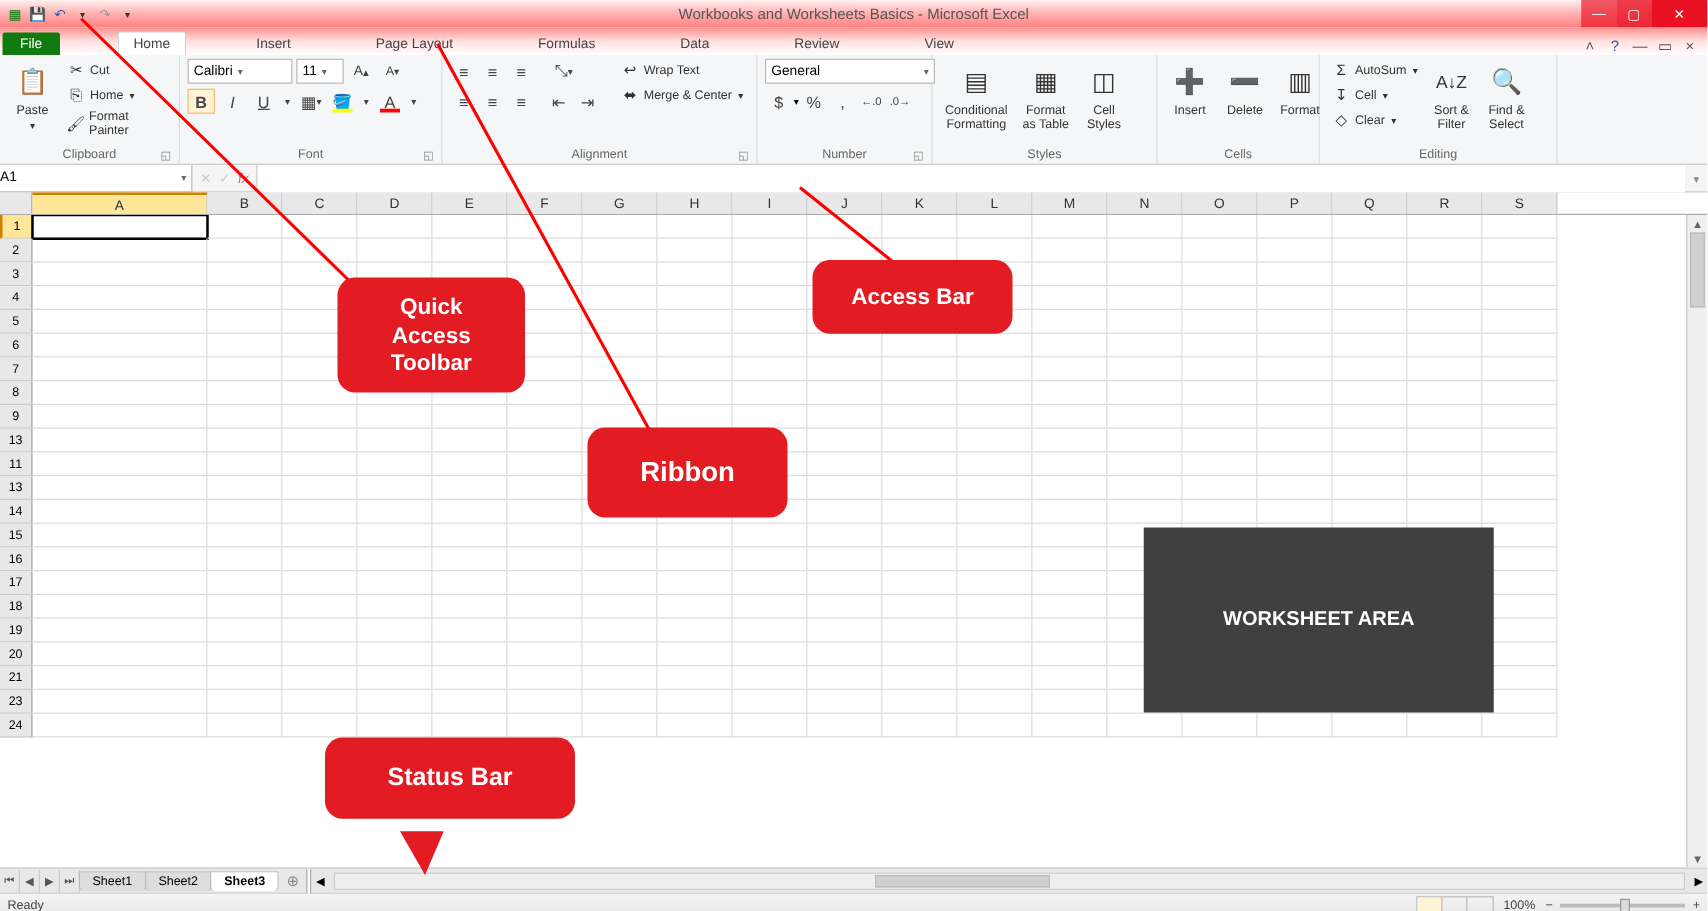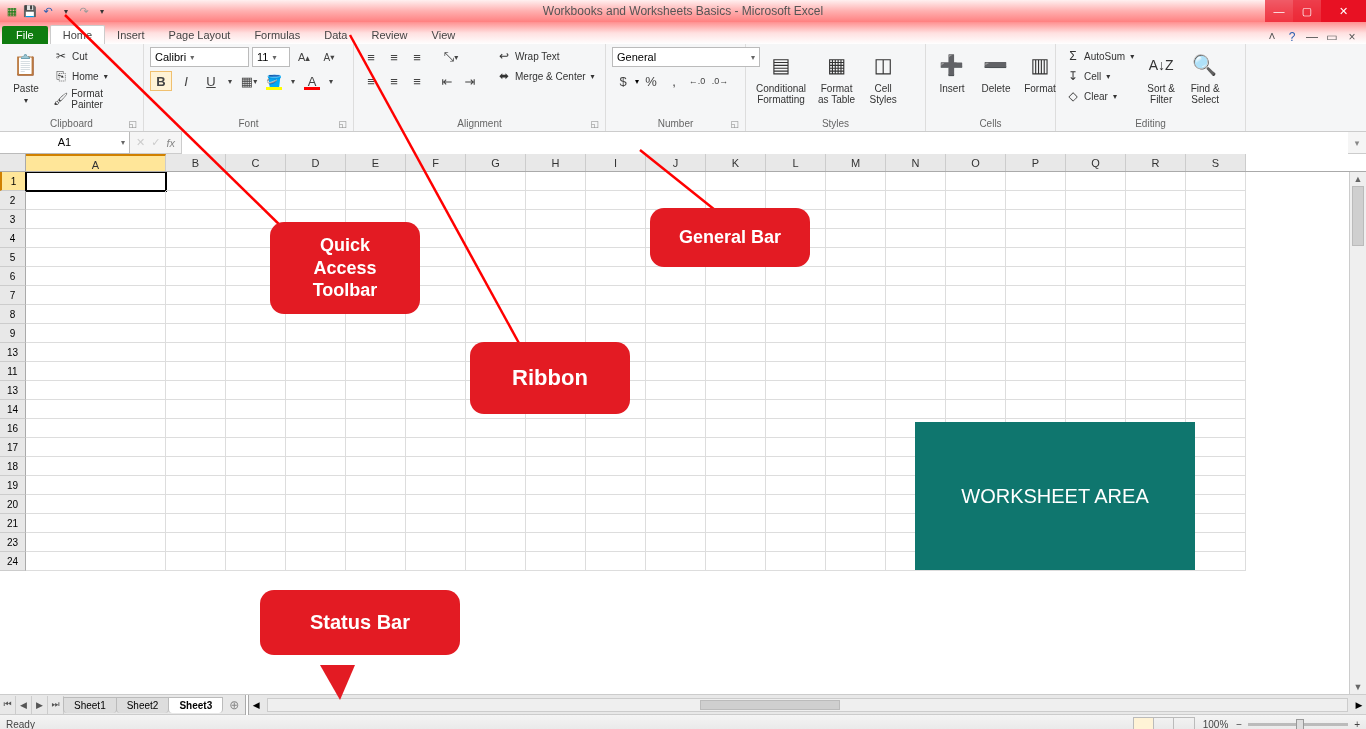--- a/index.html
+++ b/index.html
@@ -10,21 +10,21 @@
 .qat { display: flex; align-items: center; gap: 2px; padding-left: 4px; }
 .qat-icon { width: 16px; height: 16px; display: inline-flex; align-items: center; justify-content: center; font-size: 11px; color: #333; }
 .title-text { position: absolute; left: 50%; transform: translateX(-50%); color: #555; font-size: 12px; white-space: nowrap; }
 .win-controls { position: absolute; right: 0; display: flex; height: 22px; }
 .win-btn { width: 28px; height: 22px; display: flex; align-items: center; justify-content: center; font-size: 11px; color: #fff; }
 .win-min { background: #e81123aa; }
 .win-max { background: #e81123cc; }
 .win-close { background: #e81123; width: 45px; }
 
 
-.tabbar { height: 22px; background: linear-gradient(to bottom, #ff9090, #ffe0e0, #fff); display: flex; align-items: flex-end; padding-left: 2px; position: relative; }
+.tabbar { height: 22px; background: linear-gradient(to bottom, #ff9090, #ffe0e0, #fff); display: flex; align-items: flex-end; padding-left: 2px; position: relative; gap: 44px; }
 .file-tab { background: #107c10; color: #fff; padding: 3px 14px; font-size: 11px; border-radius: 2px 2px 0 0; margin-right: 2px; }
 .ribbon-tab { padding: 3px 12px; font-size: 11px; color: #444; cursor: default; }
 .ribbon-tab.active { background: #fff; border: 1px solid #ccc; border-bottom: none; border-radius: 2px 2px 0 0; }
 .tabbar-right { position: absolute; right: 6px; display: flex; gap: 4px; font-size: 12px; color: #555; }
 .tabbar-right span { width: 16px; text-align: center; }
 
 
 .ribbon { height: 88px; background: #f5f6f7; border-bottom: 1px solid #ccc; display: flex; }
 .rgroup { border-right: 1px solid #ddd; display: flex; flex-direction: column; justify-content: space-between; padding: 3px 6px 0 6px; position: relative; }
 .rgroup-body { display: flex; gap: 4px; align-items: flex-start; }
@@ -38,21 +38,21 @@
 .font-row1 { display: flex; gap: 3px; align-items: center; }
 .font-row2 { display: flex; gap: 3px; margin-top: 4px; }
 .combo { border: 1px solid #bbb; background: #fff; height: 20px; display: flex; align-items: center; padding: 0 4px; font-size: 11px; }
 .combo .dd { margin-left: 4px; font-size: 8px; color: #666; }
 .icobtn { width: 22px; height: 20px; display: inline-flex; align-items: center; justify-content: center; border: 1px solid transparent; font-size: 13px; color: #444; }
 .align-rows { display: flex; flex-direction: column; gap: 4px; }
 .align-row { display: flex; gap: 1px; }
 
 
 .nameboxbar { height: 22px; border-bottom: 1px solid #ccc; display: flex; align-items: center; background: #f5f5f5; }
-.namebox { width: 130px; border: 1px solid #bbb; border-top: none; border-left: none; height: 22px; display: flex; align-items: center; justify-content: center; position: relative; background: #fff; }
+.namebox { width: 154px; border: 1px solid #bbb; border-top: none; border-left: none; height: 22px; display: flex; align-items: center; justify-content: flex-start; position: relative; background: #fff; }
 .namebox .dd { position: absolute; right: 4px; font-size: 8px; color: #666; }
 .fx-btns { display: flex; align-items: center; padding: 0 6px; gap: 6px; color: #888; }
 .formula-input { flex: 1; height: 22px; border: none; border-left: 1px solid #ccc; padding: 0 6px; background: #fff; }
 .formula-expand { width: 18px; text-align: center; color: #888; font-size: 9px; }
 
 
 .gridwrap { position: relative; height: 540px; }
 .colheads { display: flex; height: 18px; border-bottom: 1px solid #aaa; }
 .corner { width: 26px; background: #e8e8e8; border-right: 1px solid #aaa; }
 .colhead { width: 60px; background: #e8e8e8; border-right: 1px solid #ccc; text-align: center; font-size: 11px; color: #333; line-height: 18px; }
@@ -81,21 +81,21 @@
 .statusbar { height: 20px; background: linear-gradient(#f4f4f4,#e6e6e6); border-top: 1px solid #ccc; display: flex; align-items: center; font-size: 10px; color: #444; padding: 0 6px; }
 .status-left { flex: 1; }
 .viewbtns { display: flex; gap: 0; border: 1px solid #bbb; }
 .viewbtn { width: 20px; height: 14px; border-right: 1px solid #bbb; display: inline-block; }
 .zoomtxt { margin: 0 8px; }
 .slider { width: 100px; height: 3px; background: #bbb; position: relative; margin: 0 6px; }
 .slider .knob { position: absolute; left: 48%; top: -4px; width: 8px; height: 11px; background: #ddd; border: 1px solid #999; }
 
 
 .callout { position: absolute; background: #e31b23; color: #fff; font-weight: bold; border-radius: 14px; padding: 12px 18px; font-size: 18px; text-align: center; line-height: 1.25; }
-.rect-callout { position: absolute; background: #0f766e; color: #fff; font-weight: normal; font-size: 20px; display: flex; align-items: center; justify-content: center; }
+.rect-callout { position: absolute; background: #404040; color: #fff; font-weight: bold; font-size: 16px; display: flex; align-items: center; justify-content: center; }
 svg.annot { position: absolute; left: 0; top: 0; pointer-events: none; }
 </style>
 </head>
 <body>
 
 <div class="titlebar">
   <div class="qat">
     <span class="qat-icon" style="color:#107c10">▦</span>
     <span class="qat-icon">💾</span>
     <span class="qat-icon" style="color:#2a5db0">↶</span>
@@ -153,21 +153,21 @@
             <span>Format Painter</span>
           </div>
       </div>
     </div>
     <div class="rgroup-label"><span>Clipboard</span><span class="launcher">◱</span></div>
   </div>
 
   <div class="rgroup" style="width:210px">
     <div style="display:flex;flex-direction:column">
       <div class="font-row1">
-        <div class="combo" style="width:99px">
+        <div class="combo" style="width:84px">
             <span>Calibri</span>
             <span class="dd">▾</span>
           </div>
         <div class="combo" style="width:38px">
             <span>11</span>
             <span class="dd">▾</span>
           </div>
         <span class="icobtn" style="font-size:11px">A<sup>▴</sup></span>
         <span class="icobtn" style="font-size:10px">A<sup>▾</sup></span>
       </div>
@@ -215,21 +215,21 @@
             <span>Merge &amp; Center</span>
             <span style="font-size:8px;margin-left:2px">▾</span>
           </div>
       </div>
     </div>
     <div class="rgroup-label"><span>Alignment</span><span class="launcher">◱</span></div>
   </div>
 
   <div class="rgroup" style="width:140px">
     <div style="display:flex;flex-direction:column;gap:4px">
-      <div class="combo" style="width:148px">
+      <div class="combo" style="width:136px">
           <span>General</span>
           <span class="dd" style="margin-left:auto">▾</span>
         </div>
       <div class="align-row">
         <span class="icobtn">$</span>
           <span style="font-size:8px;align-self:center">▾</span>
         <span class="icobtn">%</span>
         <span class="icobtn">,</span>
         <span class="icobtn" style="font-size:9px">←.0</span>
         <span class="icobtn" style="font-size:9px">.0→</span>
@@ -632,20 +632,42 @@
         <div class="cell"></div>
         <div class="cell"></div>
         <div class="cell"></div>
         <div class="cell"></div>
         <div class="cell"></div>
         <div class="cell"></div>
         <div class="cell"></div>
         <div class="cell"></div>
       </div>
       <div class="row">
+        <div class="rowhead">15</div>
+        <div class="cell" style="width: 140px;"></div>
+        <div class="cell"></div>
+        <div class="cell"></div>
+        <div class="cell"></div>
+        <div class="cell"></div>
+        <div class="cell"></div>
+        <div class="cell"></div>
+        <div class="cell"></div>
+        <div class="cell"></div>
+        <div class="cell"></div>
+        <div class="cell"></div>
+        <div class="cell"></div>
+        <div class="cell"></div>
+        <div class="cell"></div>
+        <div class="cell"></div>
+        <div class="cell"></div>
+        <div class="cell"></div>
+        <div class="cell"></div>
+        <div class="cell"></div>
+      </div>
+      <div class="row">
         <div class="rowhead">16</div>
         <div class="cell" style="width: 140px;"></div>
         <div class="cell"></div>
         <div class="cell"></div>
         <div class="cell"></div>
         <div class="cell"></div>
         <div class="cell"></div>
         <div class="cell"></div>
         <div class="cell"></div>
         <div class="cell"></div>
@@ -859,15 +881,15 @@
   <line x1="350" y1="35" x2="520" y2="345" stroke="#ff0000" stroke-width="2.5"></line>
   <line x1="640" y1="150" x2="715" y2="210" stroke="#ff0000" stroke-width="2.5"></line>
 
   <polygon points="320,665 355,665 340,700" fill="#e31b23"></polygon>
 </svg>
 
 <div class="callout" style="left:270px; top:222px; width:150px"><span style="white-space:pre">Quick
 Access
 Toolbar</span></div>
 <div class="callout" style="left:470px; top:342px; width:160px; padding:22px 18px; font-size:22px">Ribbon</div>
-<div class="callout" style="left:650px; top:208px; width:160px; padding:18px">General Bar</div>
+<div class="callout" style="left:650px; top:208px; width:160px; padding:18px">Access Bar</div>
 <div class="callout" style="left:260px; top:590px; width:200px; padding:20px; font-size:20px">Status Bar</div>
 <div class="rect-callout" style="left:915px; top:422px; width:280px; height:148px">WORKSHEET AREA</div>
 
 </body></html>

